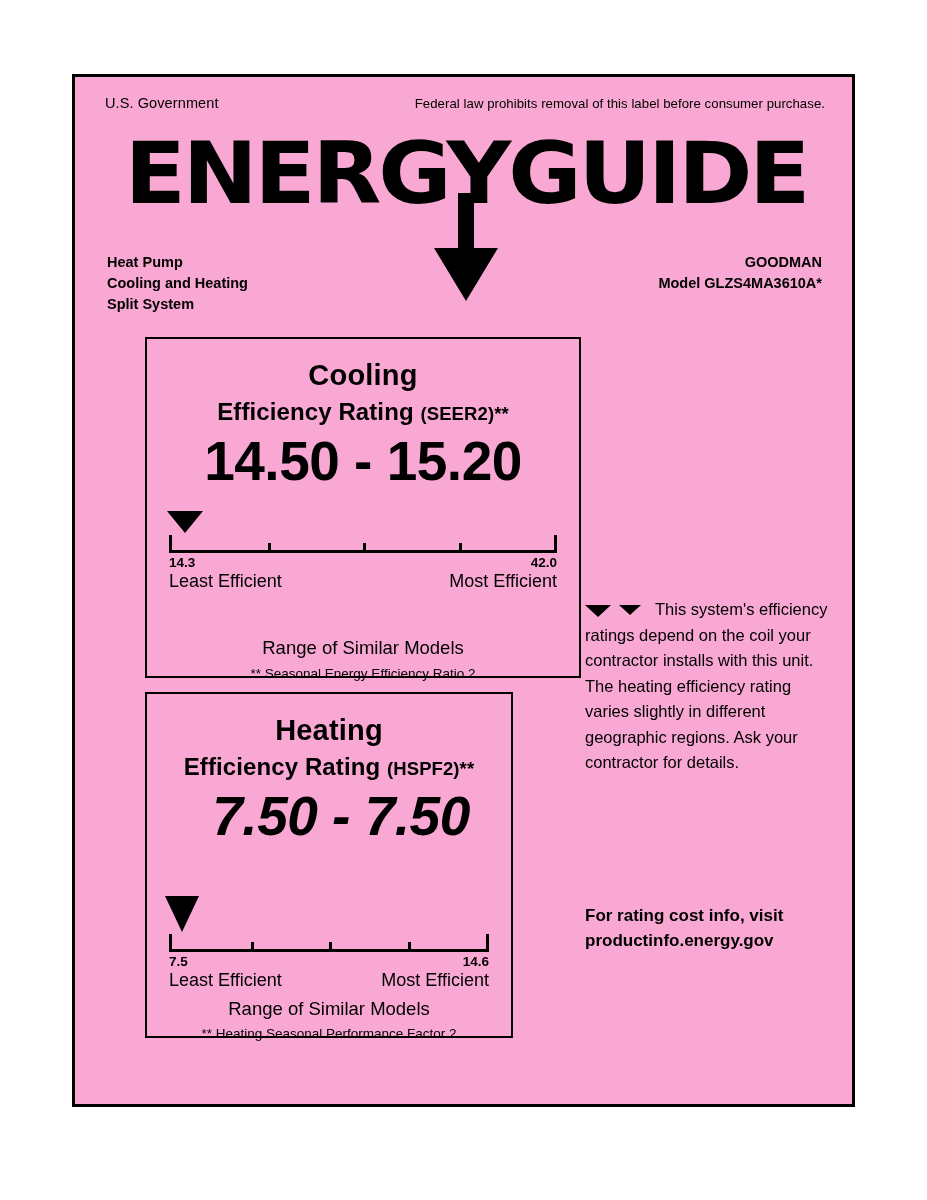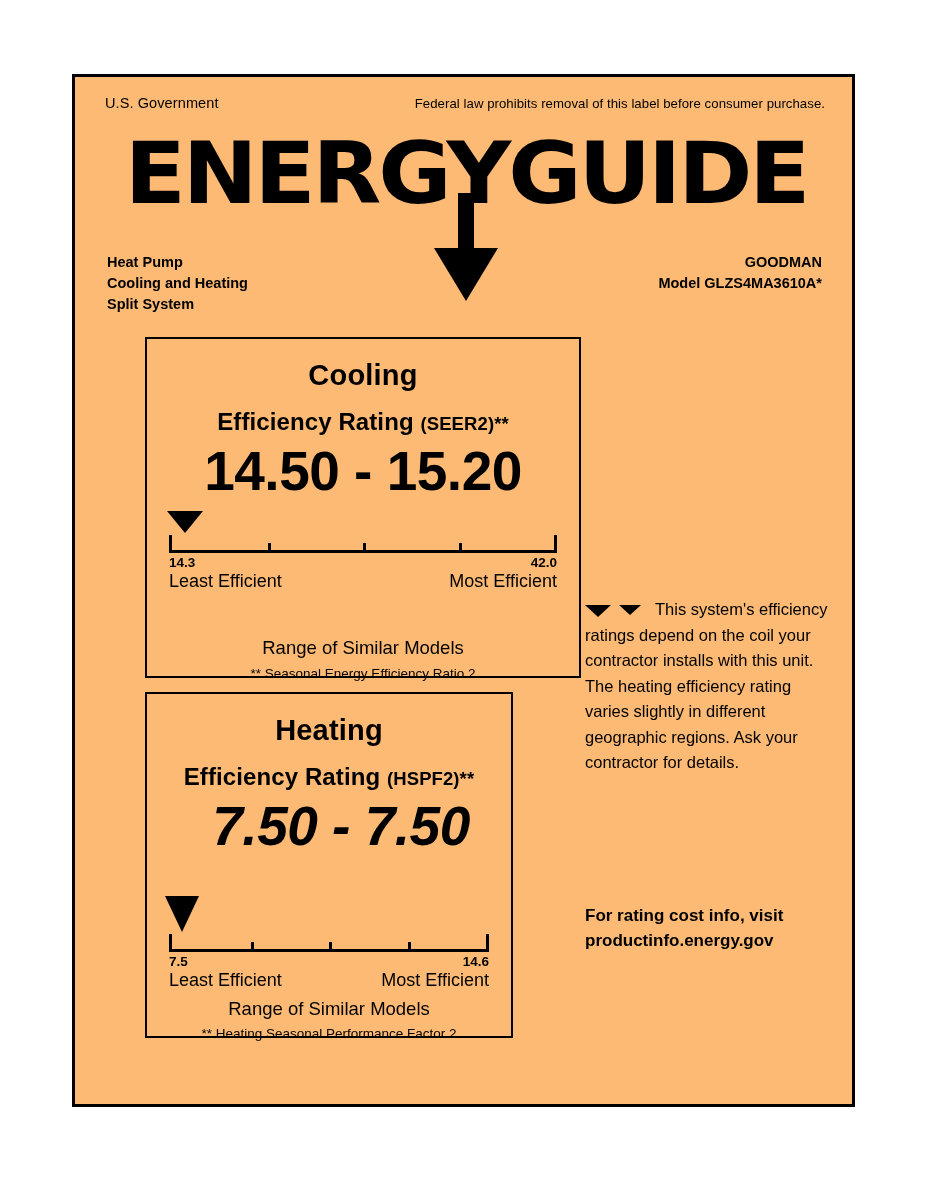--- a/index.html
+++ b/index.html
@@ -15,21 +15,21 @@
     position: relative;
     overflow: hidden;
   }
 
   .label-frame {
     position: absolute;
     left: 72px;
     top: 74px;
     width: 783px;
     height: 1033px;
-    background: #fdba74;
+    background: #f9a8d4;
     border: 3px solid #000000;
     box-sizing: border-box;
   }
 
   
   .top-row {
     position: absolute;
     left: 30px;
     top: 18px;
     width: 720px;
@@ -116,21 +116,21 @@
     text-align: center;
     font-size: 29px;
     font-weight: bold;
     margin-top: 20px;
     letter-spacing: 0.2px;
   }
   .rating-sub {
     text-align: center;
     font-size: 24px;
     font-weight: bold;
-    margin-top: 16px;
+    margin-top: 6px;
     letter-spacing: 0.1px;
   }
   .rating-sub .metric {
     font-size: 18.5px;
   }
   .rating-value {
     text-align: center;
     font-size: 55px;
     font-weight: bold;
     letter-spacing: -0.5px;

